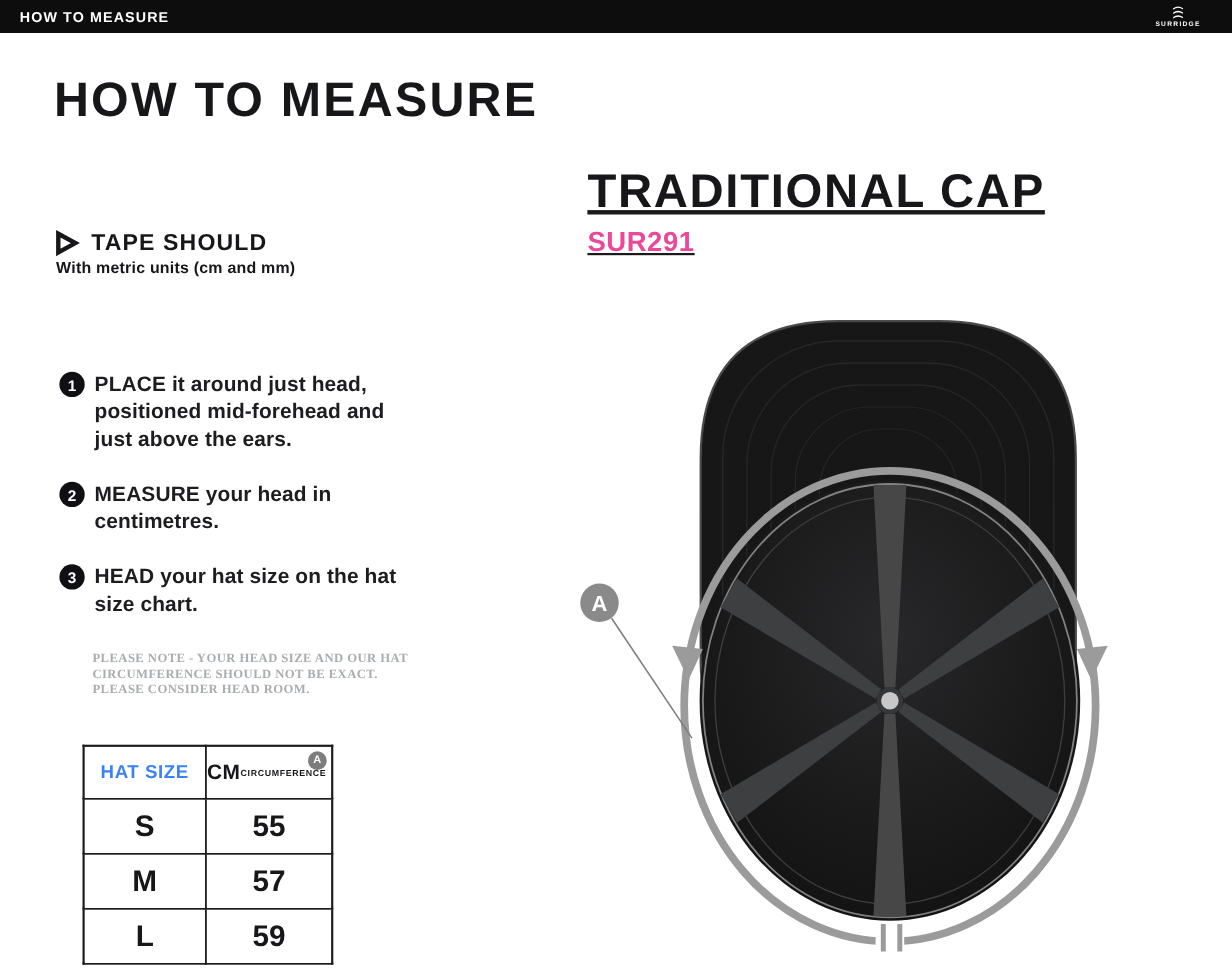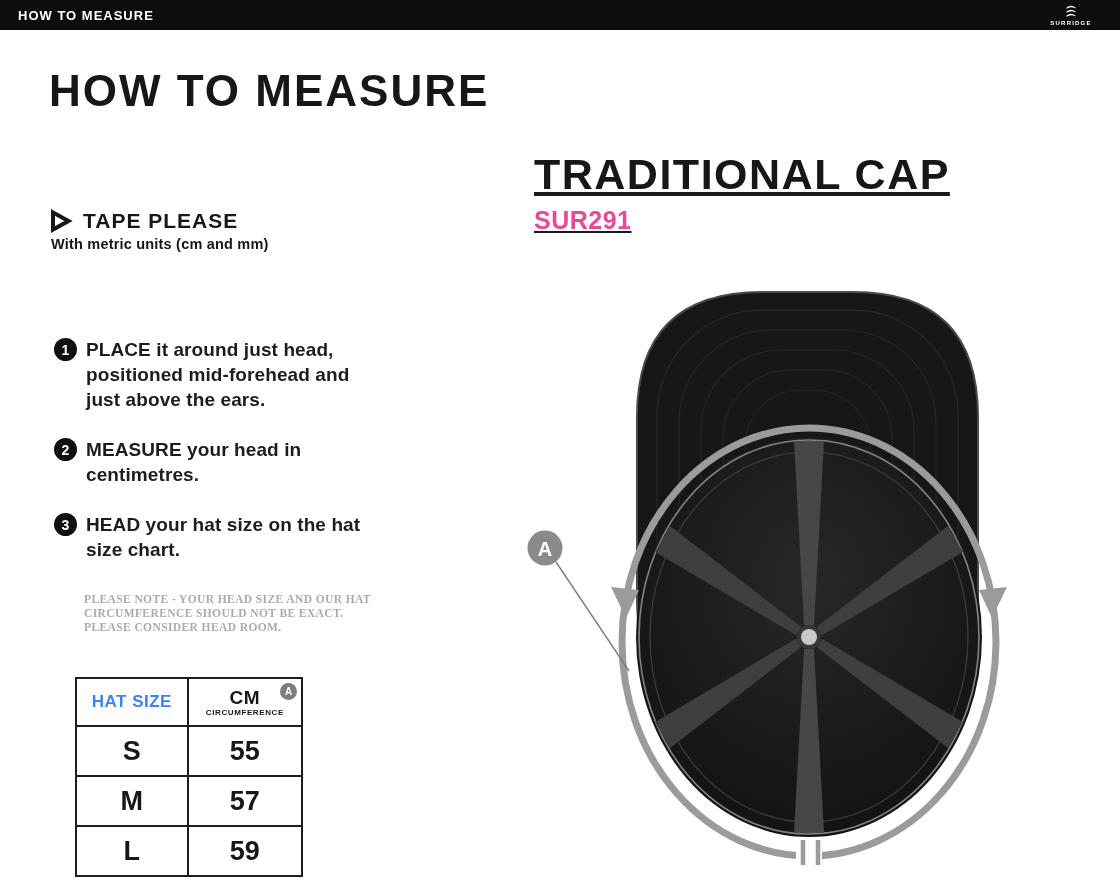--- a/index.html
+++ b/index.html
@@ -75,21 +75,21 @@
   }
   .size-table td {
     border: 2px solid #1d1d1d; text-align: center; vertical-align: middle;
     background: #fff; position: relative;
   }
   .size-table .hdr-row td { height: 48px; }
   .size-table .data-row td { height: 50px; }
   .col-size { width: 113px; }
   .col-cm   { width: 115px; }
   .hdr-label { font-size: 17px; font-weight: 800; letter-spacing: 0.5px; color: #3b82f6; }
-  .cm-stack { display: flex; flex-direction: column; align-items: center; line-height: 1; }
+  .cm-stack { display: flex; flex-direction: row; align-items: center; line-height: 1; }
   .cm-main { font-size: 19px; font-weight: 800; letter-spacing: 0.5px; color: #17171a; }
   .cm-sub  { font-size: 8px; font-weight: 800; letter-spacing: 0.6px; margin-top: 2px; color: #17171a; }
   .table-badge {
     position: absolute; right: 4px; top: 4px; width: 17px; height: 17px; border-radius: 50%;
     background: #7d7d7d; color: #fff; font-size: 10px; font-weight: 800;
     display: flex; align-items: center; justify-content: center;
   }
   .cell-size, .cell-cm { font-size: 27px; font-weight: 800; color: #17171a; }
 
   
@@ -120,21 +120,21 @@
       <span class="logo-text">SURRIDGE</span>
     </div>
   </div>
 
   <div class="h1">HOW TO MEASURE</div>
 
   <div class="tool-row">
     <svg class="tool-icon" viewBox="0 0 24 24">
       <path d="M4 3.5 L19.5 12 L4 20.5 Z" fill="#ffffff" stroke="#17171a" stroke-width="4" stroke-linejoin="miter"></path>
     </svg>
-    <span class="tool-name">TAPE PLEASE</span>
+    <span class="tool-name">TAPE SHOULD</span>
   </div>
   <div class="tool-detail">With metric units (cm and mm)</div>
 
   <div class="step step-1">
     <div class="step-num">1</div>
     <div class="step-text">
       <div>PLACE it around just head,</div>
       <div>positioned mid-forehead and</div>
       <div>just above the ears.</div>
     </div>

